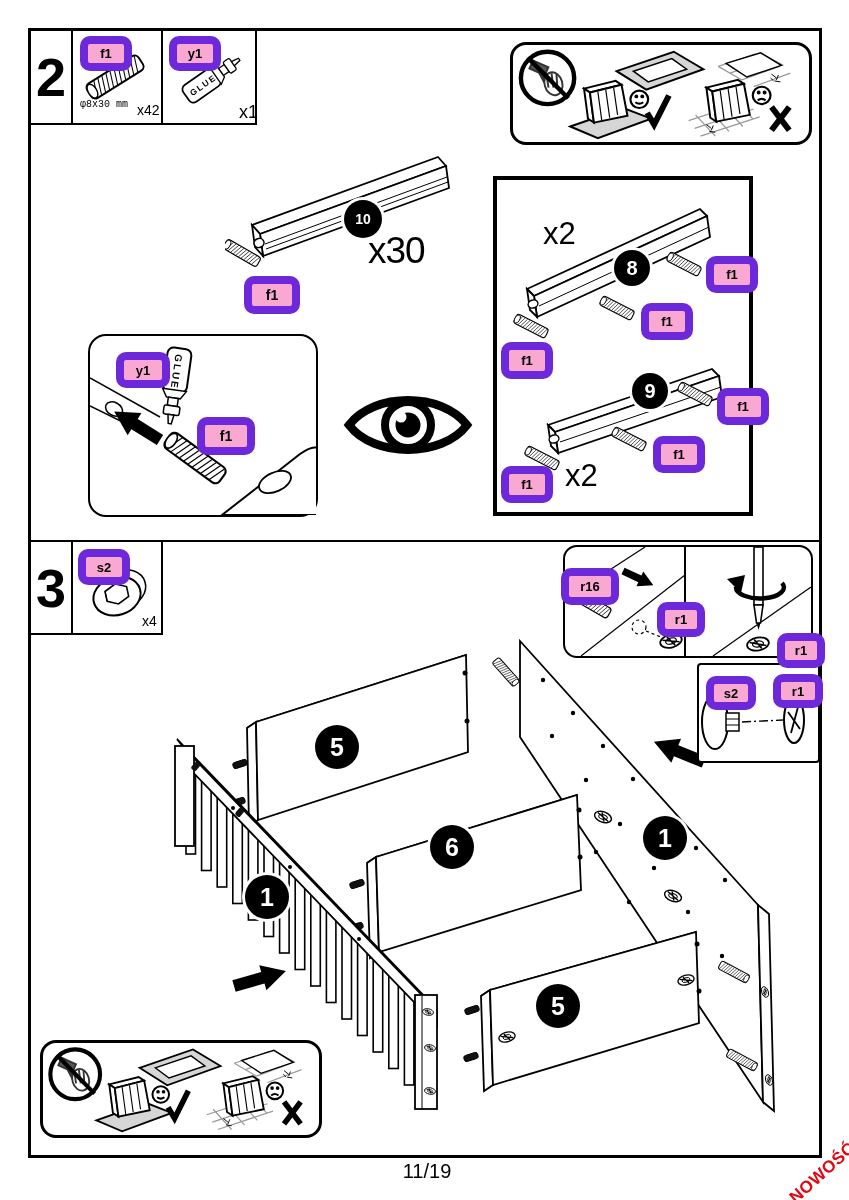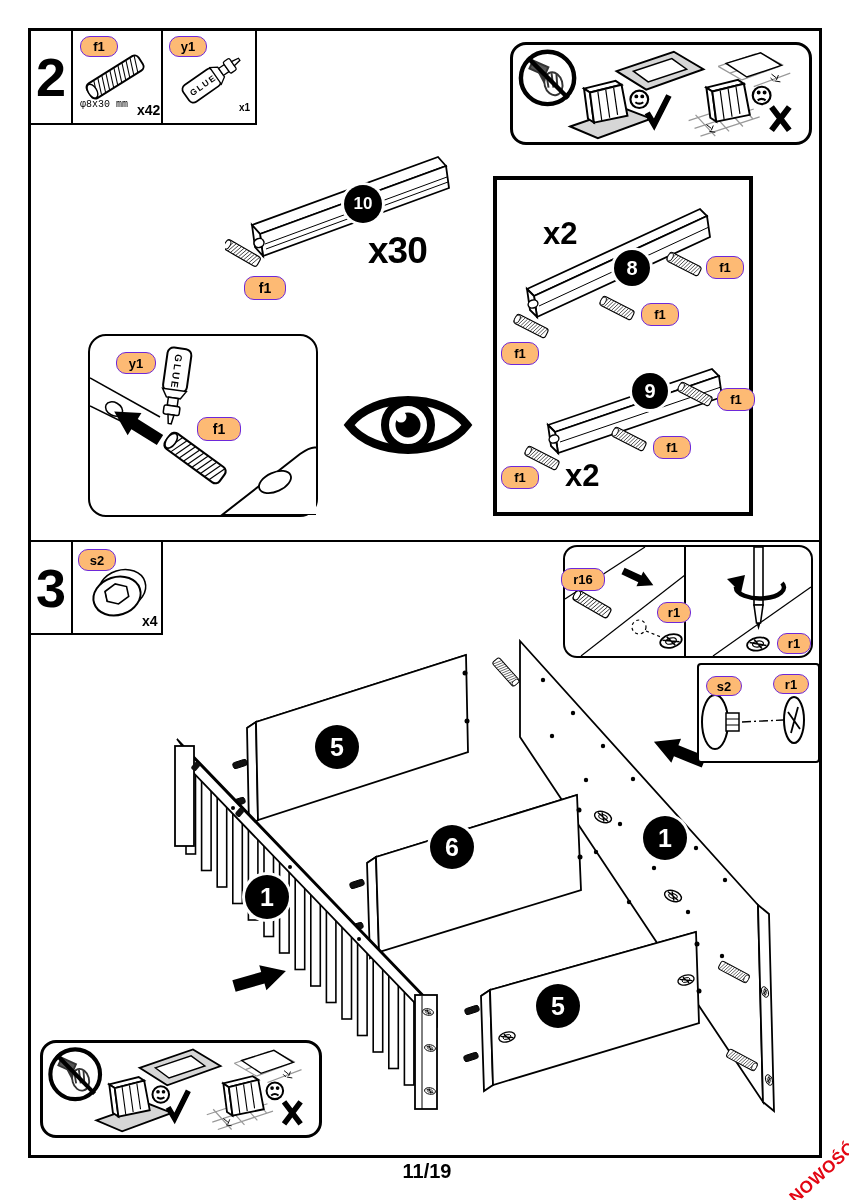--- a/index.html
+++ b/index.html
@@ -3,33 +3,33 @@
 <meta charset="utf-8">
 <style>
   html,body{margin:0;padding:0}
   body{width:849px;height:1200px;position:relative;background:#fff;overflow:hidden;
        font-family:"Liberation Sans",sans-serif;color:#000}
   .abs{position:absolute}
   .border-box{position:absolute;left:28px;top:28px;width:788px;height:1124px;border:3px solid #000;background:#fff}
   .cell{position:absolute;background:#fff;border-right:2px solid #000;border-bottom:2px solid #000}
   .stepnum{display:flex;align-items:center;justify-content:center;font-weight:bold;font-size:54px}
   .divider{position:absolute;left:31px;top:540px;width:788px;height:2px;background:#000}
-  .tag{position:absolute;border:1px solid #6d28d9;border-radius:10px;background:#fdba74;
+  .tag{position:absolute;border:8px solid #6d28d9;border-radius:10px;background:#f9a8d4;
        font-weight:bold;font-size:13px;display:flex;align-items:center;justify-content:center;z-index:6}
   .dot{position:absolute;background:#000;color:#fff;border-radius:50%;display:flex;align-items:center;
        justify-content:center;font-weight:bold;z-index:6;box-shadow:0 0 0 3px #fff}
   .dot.big{width:44px;height:44px;font-size:25px}
   .dot.mid{width:36px;height:36px;font-size:20px}
-  .qty{position:absolute;font-weight:bold;z-index:6}
+  .qty{position:absolute;font-weight:normal;z-index:6}
   .warnbox{position:absolute;border:3px solid #000;border-radius:16px;background:#fff;overflow:hidden;z-index:4}
   .panelbox{position:absolute;background:#fff;border:2px solid #000;z-index:4}
   .thickbox{position:absolute;background:#fff;border:4px solid #000;z-index:3}
   .stamp{position:absolute;font-weight:bold;font-size:17px;transform:rotate(-42deg);letter-spacing:.5px;z-index:8}
   .pagenum{position:absolute;left:347px;top:1160px;width:160px;text-align:center;
-           font-weight:bold;font-size:20px}
+           font-weight:normal;font-size:20px}
   .spec{position:absolute;font-size:10px;font-family:Liberation Mono, monospace}
   svg{display:block}
 </style>
 </head>
 <body>
 
 <svg width="0" height="0" class="abs" aria-hidden="true">
 <defs>
   <g id="dowel">
     <rect x="-32" y="-9" width="64" height="18" rx="5" fill="#fff" stroke="#000" stroke-width="2"></rect>
@@ -151,39 +151,39 @@
   </div>
   <div class="cell" style="left:163px;top:31px;width:92px;height:92px">
     <svg width="92" height="92">
       <use href="#bottle" transform="translate(48,48) rotate(-125) translate(0,14) scale(0.85)"></use>
     </svg>
   </div>
   <div class="tag" style="left:80px;top:36px;width:36px;height:19px">f1</div>
   <div class="tag" style="left:169px;top:36px;width:36px;height:19px">y1</div>
   <div class="spec" style="left:80px;top:99px">φ8x30 mm</div>
   <div class="qty" style="left:137px;top:102px;font-size:14px">x42</div>
-  <div class="qty" style="left:239px;top:102px;font-size:10px">x1</div>
+  <div class="qty" style="left:239px;top:102px;font-size:18px">x1</div>
 </div>
 
 <div class="warnbox" style="left:510px;top:42px;width:296px;height:97px">
   <svg width="100%" height="100%" viewBox="0 0 300 100" preserveAspectRatio="none">
     <use href="#warnbox" width="300" height="100"></use>
   </svg>
 </div>
 
 <svg class="abs" style="left:225px;top:150px;z-index:2" width="240" height="160">
   <polygon points="27,75 213,7 221,16 35,84" fill="#fff" stroke="#000" stroke-width="1.8"></polygon>
   <polygon points="35,84 221,16 224,38 38,106" fill="#fff" stroke="#000" stroke-width="1.8"></polygon>
   <line x1="40" y1="94" x2="222" y2="27" stroke="#000" stroke-width="1"></line>
   <line x1="41" y1="99" x2="223" y2="32" stroke="#000" stroke-width="1"></line>
   <polygon points="27,75 35,84 38,106 30,97" fill="#fff" stroke="#000" stroke-width="1.8"></polygon>
   <ellipse cx="34" cy="93" rx="5" ry="4.5" fill="#fff" stroke="#000" stroke-width="1.5" transform="rotate(-20 34 93)"></ellipse>
   <use href="#dowel" transform="translate(17,103) rotate(30) scale(0.6)"></use>
 </svg>
-<div class="dot" style="left:344px;top:185px;width:38px;height:38px;font-size:17px">10</div>
+<div class="dot" style="left:344px;top:200px;width:38px;height:38px;font-size:14px">10</div>
 <div class="qty" style="left:368px;top:230px;font-size:37px;letter-spacing:-1px">x30</div>
 <div class="tag" style="left:244px;top:276px;width:40px;height:22px;font-size:14px">f1</div>
 
 <div class="thickbox" style="left:493px;top:176px;width:252px;height:332px">
   <svg width="244" height="324" viewBox="0 0 244 324">
 
     <polygon points="30,109 203,29 210,36 37,116" fill="#fff" stroke="#000" stroke-width="1.8"></polygon>
     <polygon points="37,116 210,36 213,57 40,137" fill="#fff" stroke="#000" stroke-width="1.8"></polygon>
     <line x1="42" y1="126" x2="212" y2="47" stroke="#000" stroke-width="1"></line>
     <polygon points="30,109 37,116 40,137 33,130" fill="#fff" stroke="#000" stroke-width="1.8"></polygon>

